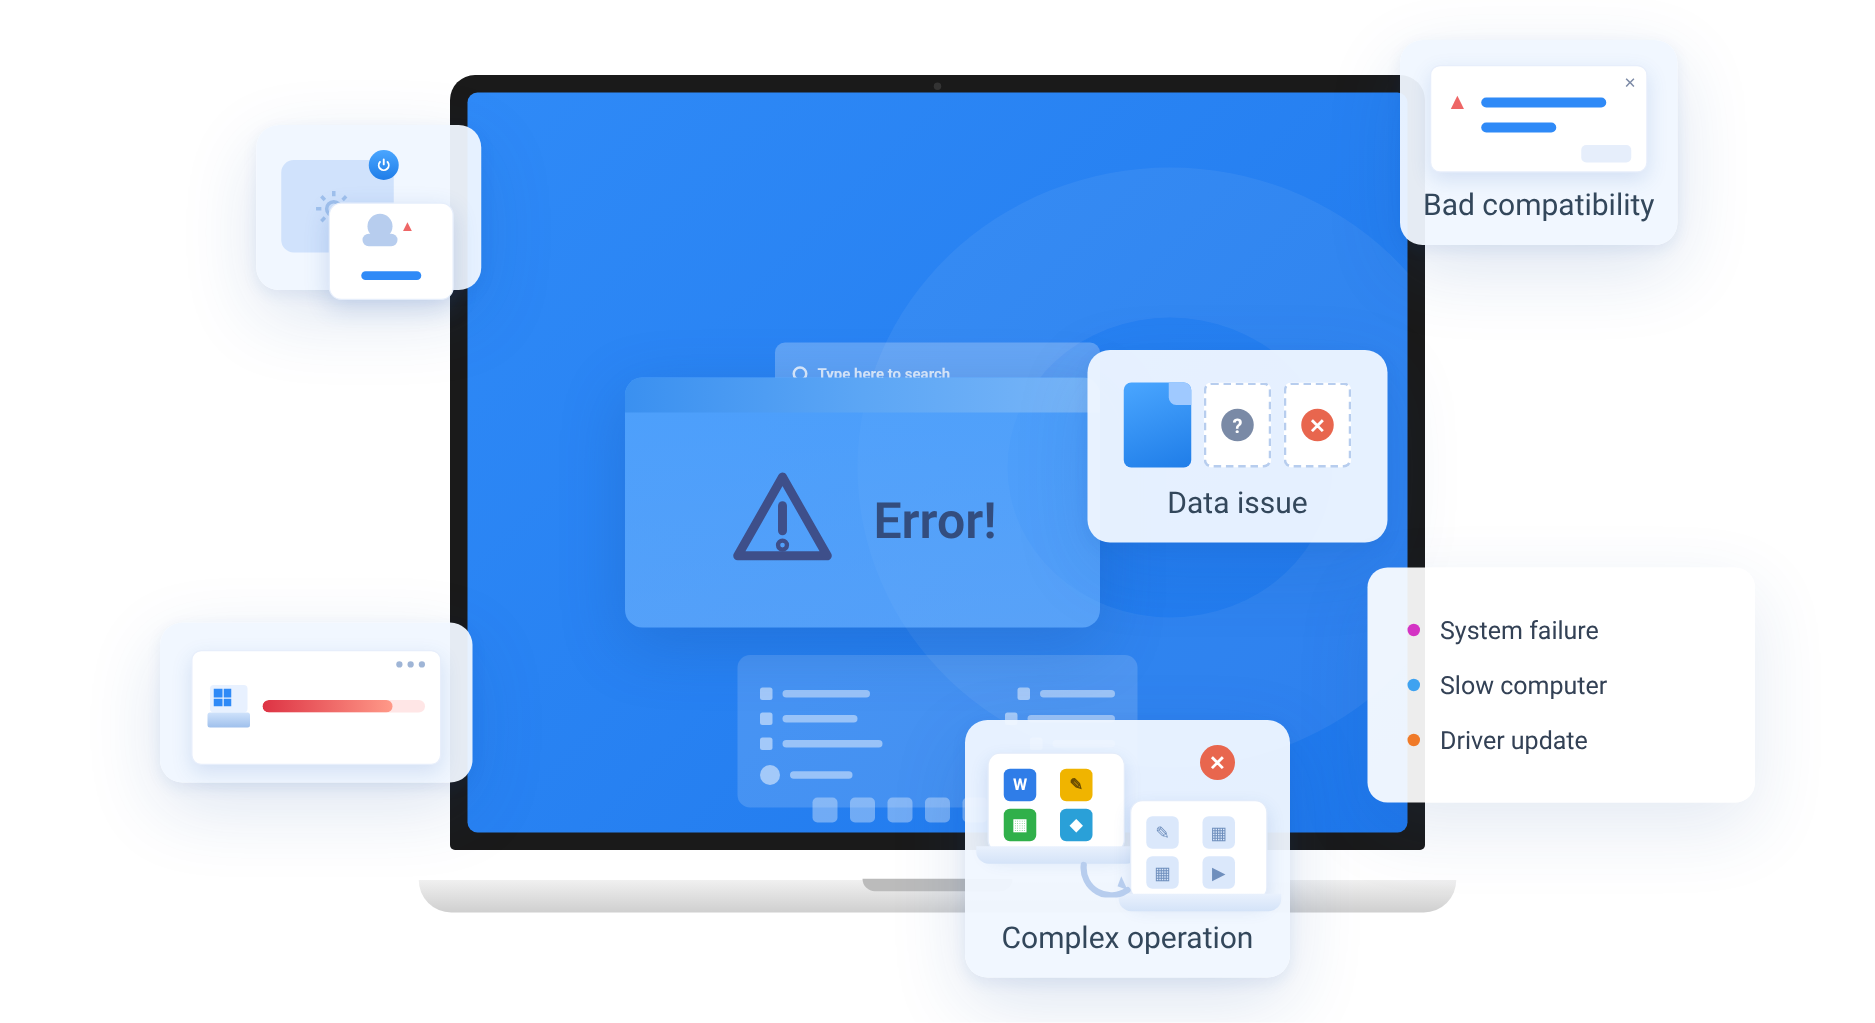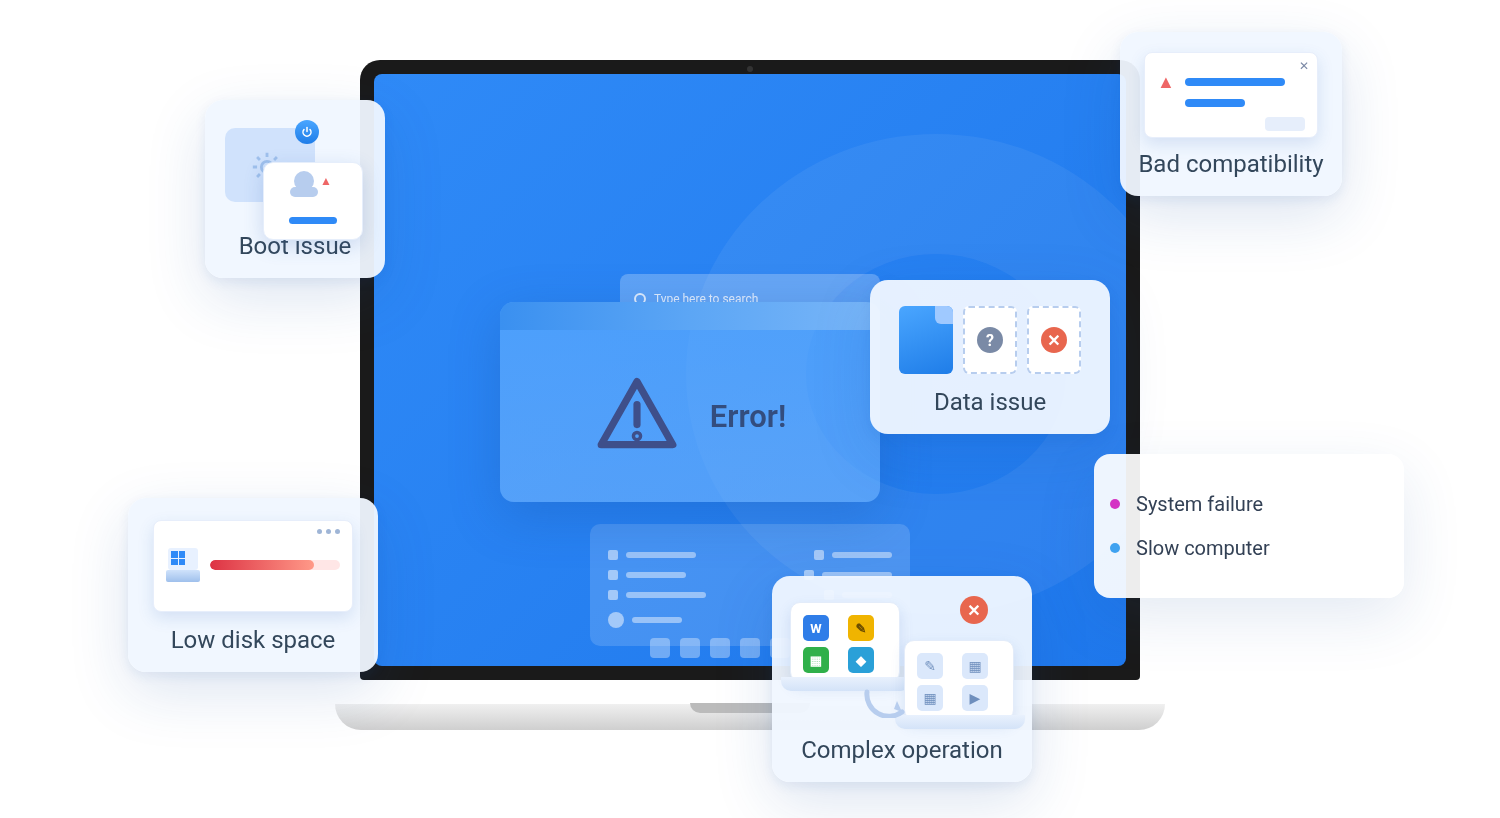--- a/index.html
+++ b/index.html
@@ -36,20 +36,21 @@
     width:6px; height:6px; border-radius:50%;
     background:#333;
   }
   .laptop .screen {
     width: 100%;
     height: 100%;
     background: linear-gradient(135deg, #2f8af7 0%, #1f78ec 100%);
     border-radius: 8px;
     position: relative;
     overflow: hidden;
+    font-weight: bold;
   }
   .laptop .swirl {
     position:absolute;
     right:-60px; top:60px;
     width:500px; height:480px;
     border-radius:50%;
     border:120px solid rgba(255,255,255,0.06);
   }
   .laptop .base {
     position: absolute;
@@ -197,21 +198,21 @@
   .errorbox .head{
     height:28px;
     background:linear-gradient(90deg,#3a90f0,#5ca6f5,#79b6f8);
   }
   .errorbox .body{
     height:calc(100% - 28px);
     display:flex; align-items:center; justify-content:center; gap:30px;
   }
   .errorbox .tri{ width:86px; height:86px; }
   .errorbox .tri path,.errorbox .tri circle,.errorbox .tri line{stroke:#3e4f8a;stroke-width:5;fill:none;stroke-linecap:round;stroke-linejoin:round;}
-  .errorbox .txt{ color:#334d7e; font-size:31px; font-weight:600;}
+  .errorbox .txt{ color:#334d7e; font-size:40px; font-weight:600;}
 
   
   .dataloss{ left:870px; top:280px; width:240px; padding-top:26px;}
   .dataloss .files{ display:flex; justify-content:center; gap:10px; margin-bottom:14px;}
   .dataloss .file{ width:54px; height:68px; border-radius:6px; position:relative; display:flex;align-items:center;justify-content:center;}
   .dataloss .file.blue{ background:linear-gradient(160deg,#4aa6ff,#1f7de8);}
   .dataloss .file.blue::before{content:"";position:absolute;top:0;right:0;width:18px;height:18px;background:#9fc9ff;border-radius:0 6px 0 6px;}
   .dataloss .file.ghost{ border:2px dashed #b7cdee; background:#fff;}
   .dataloss .badge{ width:26px;height:26px;border-radius:50%;display:flex;align-items:center;justify-content:center;font-weight:700;color:#fff;}
   .badge.q{background:#7a8aa6;}
@@ -258,21 +259,21 @@
   .transit .thumbs span{ width:26px;height:26px;border-radius:5px; background:#dbe8fb; display:flex;align-items:center;justify-content:center;color:#6f8fbd;font-size:14px;}
 
   
   .legend{
     position:absolute;
     left:1094px; top:454px;
     width:310px;
     background:rgba(255,255,255,0.92);
     border-radius:16px;
     box-shadow:0 20px 60px rgba(30,80,160,0.12);
-    padding:28px 16px;
+    padding:28px 32px;
   }
   .legend .row{ display:flex; align-items:center; gap:16px; padding:10px 0;}
   .legend .dot{ width:10px;height:10px;border-radius:50%;}
   .legend .lbl{ color:#334155; font-size:20px;}
 </style>
 </head>
 <body>
 
 <div class="stage">
 
@@ -370,21 +371,20 @@
           </svg>
       </div>
       <div class="front">
         <div class="top">
           <span class="person"></span>
           <span class="tri">▲</span>
         </div>
         <div class="bar"></div>
       </div>
     </div>
-    <div class="caption">Boot issue</div>
   </div>
 
   <div class="card lowdisk">
     <div class="win">
       <div class="dots">
           <span></span>
           <span></span>
           <span></span>
         </div>
       <div class="row">
@@ -396,21 +396,20 @@
               <span></span>
               <span></span>
             </div>
           <div class="bot"></div>
         </div>
         <div class="prog">
             <div class="fill"></div>
           </div>
       </div>
     </div>
-    <div class="caption">Low disk space</div>
   </div>
 
   <div class="card dataloss">
     <div class="files">
       <div class="file blue"></div>
       <div class="file ghost">
           <span class="badge q">?</span>
         </div>
       <div class="file ghost">
           <span class="badge x">✕</span>
@@ -466,15 +465,19 @@
 
   <div class="legend">
     <div class="row">
       <span class="dot" style="background: rgb(212, 51, 196);"></span>
       <span class="lbl">System failure</span>
     </div>
     <div class="row">
       <span class="dot" style="background: rgb(63, 162, 240);"></span>
       <span class="lbl">Slow computer</span>
     </div>
+    <div class="row">
+      <span class="dot" style="background: rgb(240, 122, 40);"></span>
+      <span class="lbl">Driver update</span>
+    </div>
   </div>
 
 </div>
 
 </body></html>

